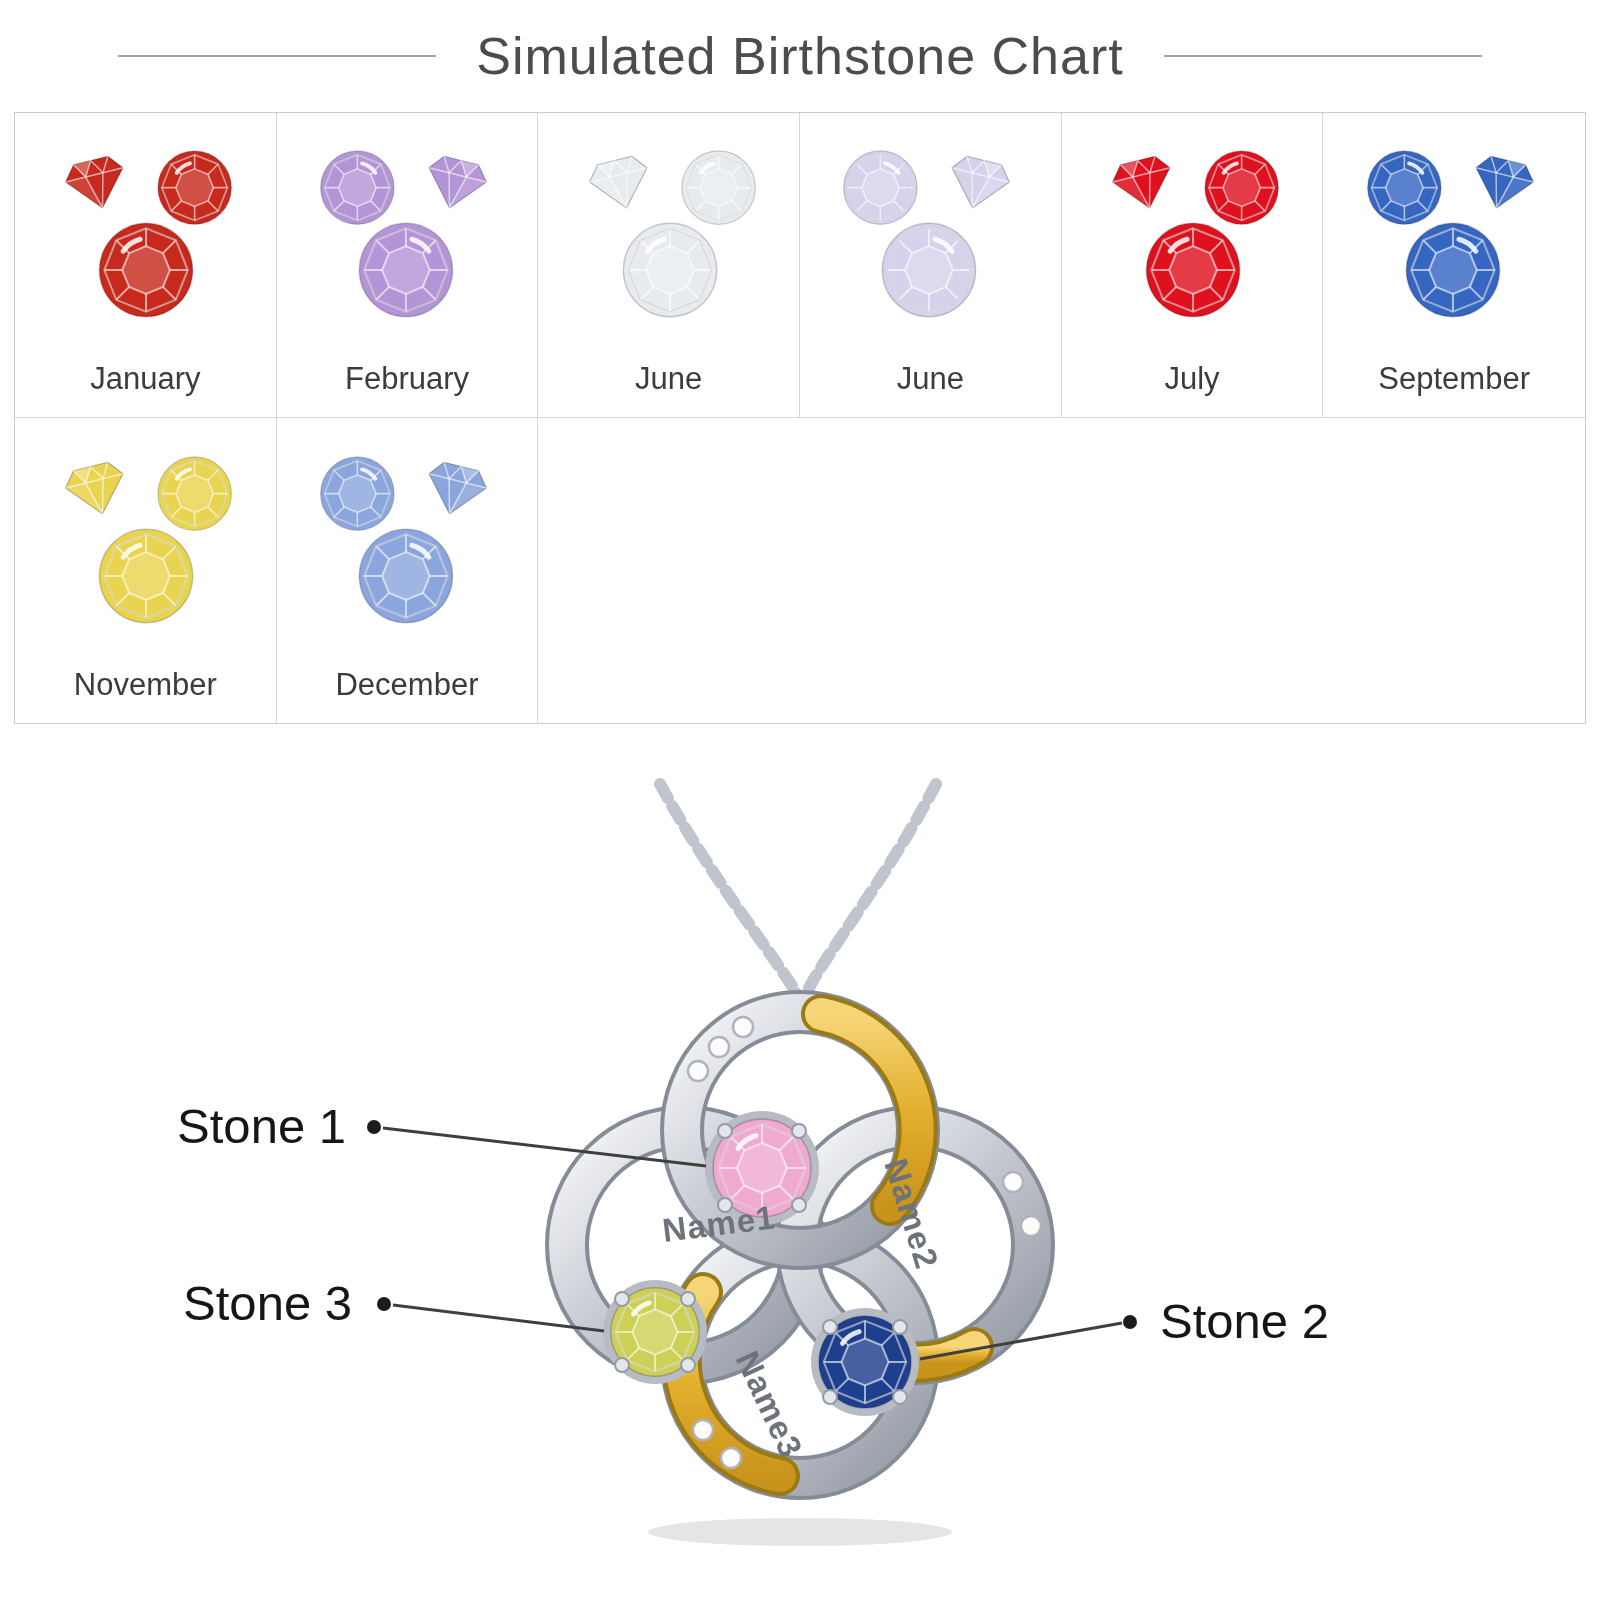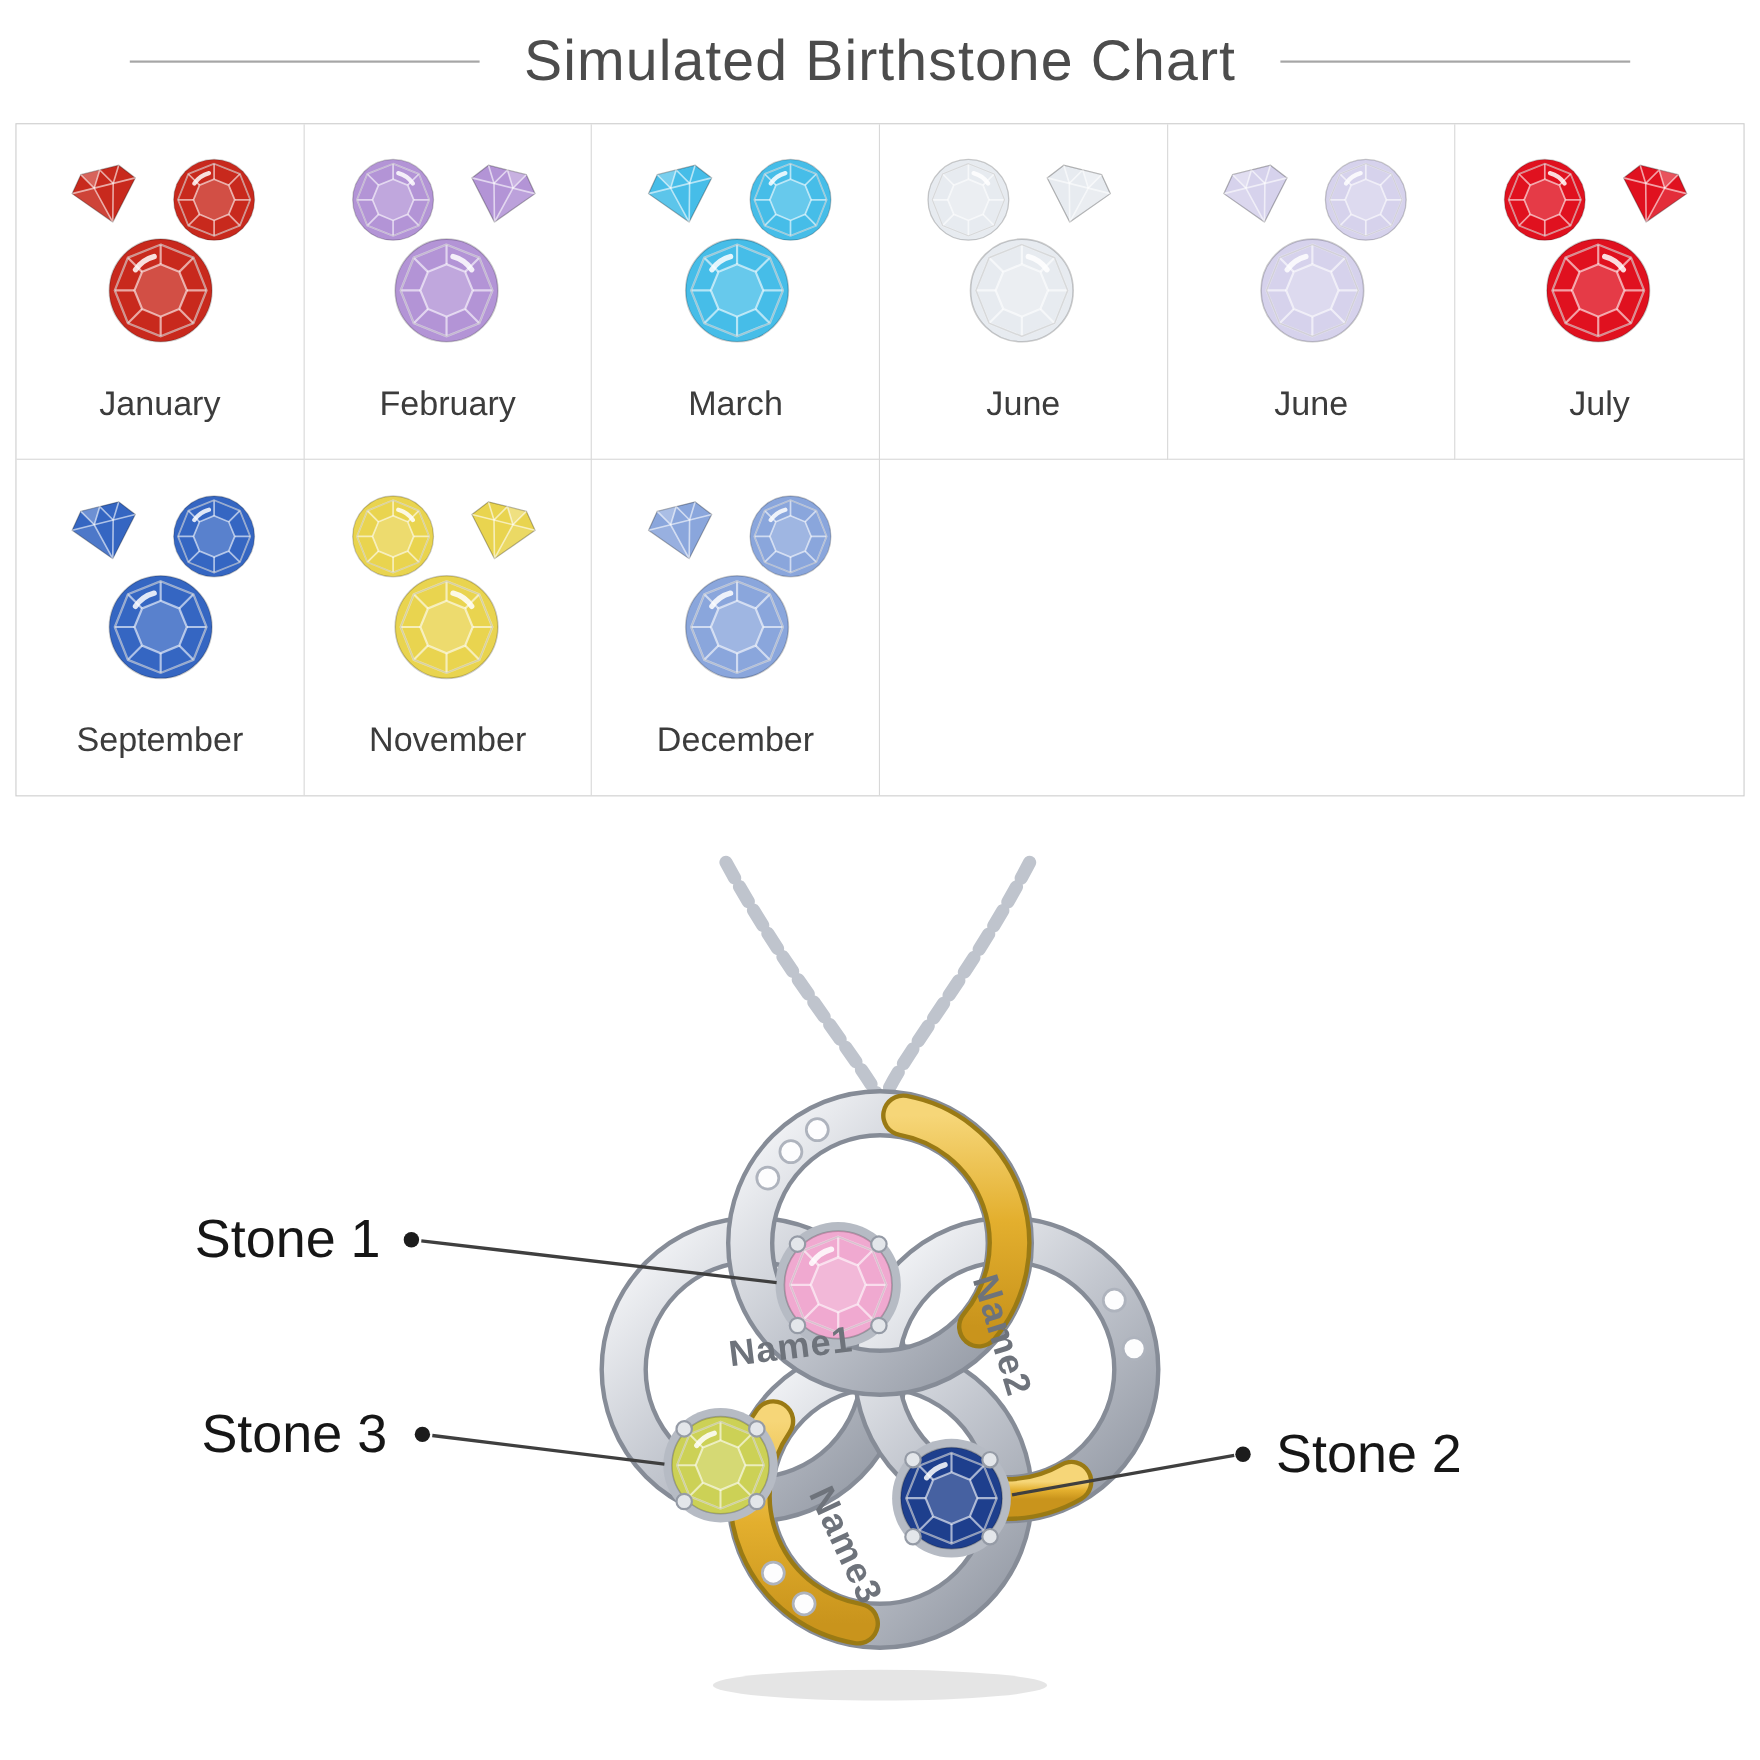--- a/index.html
+++ b/index.html
@@ -6,21 +6,21 @@
   body{width:1600px;height:1600px;font-family:"Liberation Sans",sans-serif;position:relative;overflow:hidden;}
 
   
   .title-row{display:flex;align-items:center;justify-content:center;gap:40px;padding-top:26px;}
   .title-line{width:318px;border-top:2px solid #a6a6a6;height:0;}
   .page-title{font-size:52px;font-weight:400;color:#4c4c4c;margin:0;letter-spacing:1px;}
 
   
   .chart{margin:26px 14px 0 14px;border:1px solid #cdcdcd;display:grid;grid-template-columns:repeat(6,1fr);background:#fff;}
   .cell{height:305px;box-sizing:border-box;display:flex;flex-direction:column;align-items:center;
-        border-right:1px solid #d8d8d8;border-bottom:1px solid #d8d8d8;padding-bottom:22px;}
+        border-right:1px solid #d8d8d8;border-bottom:1px solid #d8d8d8;padding-bottom:10px;}
   .cell:nth-child(6n){border-right:none;}
   .cell:nth-child(n+7){border-bottom:none;}
   .gems{flex:1;display:flex;align-items:center;justify-content:center;}
   .gems svg{width:214px;height:188px;}
   .cell:nth-child(even) .gems svg{transform:scaleX(-1);}
   .month{font-size:31px;color:#3c3c3c;height:56px;display:flex;align-items:center;}
 
   
   .pendant-section{position:absolute;left:0;top:770px;width:1600px;height:830px;}
   .pendant-svg{width:100%;height:100%;display:block;}
@@ -89,30 +89,20 @@
     <div class="gems" style="color: rgb(179, 148, 214);">
       <svg viewBox="0 0 200 178">
           <use href="#gem-side" x="18" y="4" width="70" height="70" transform="rotate(-14 53 39)"></use>
           <use href="#gem-round" x="110" y="10" width="74" height="74"></use>
           <use href="#gem-round" x="54" y="78" width="94" height="94"></use>
         </svg>
     </div>
     <div class="month">February</div>
   </div>
 
-  <div class="cell">
-    <div class="gems" style="color: rgb(70, 189, 232);">
-      <svg viewBox="0 0 200 178">
-          <use href="#gem-side" x="18" y="4" width="70" height="70" transform="rotate(-14 53 39)"></use>
-          <use href="#gem-round" x="110" y="10" width="74" height="74"></use>
-          <use href="#gem-round" x="54" y="78" width="94" height="94"></use>
-        </svg>
-    </div>
-    <div class="month">March</div>
-  </div>
 
   <div class="cell">
     <div class="gems" style="color: rgb(231, 235, 240);">
       <svg viewBox="0 0 200 178">
           <use href="#gem-side" x="18" y="4" width="70" height="70" transform="rotate(-14 53 39)"></use>
           <use href="#gem-round" x="110" y="10" width="74" height="74"></use>
           <use href="#gem-round" x="54" y="78" width="94" height="94"></use>
         </svg>
     </div>
     <div class="month">June</div>

